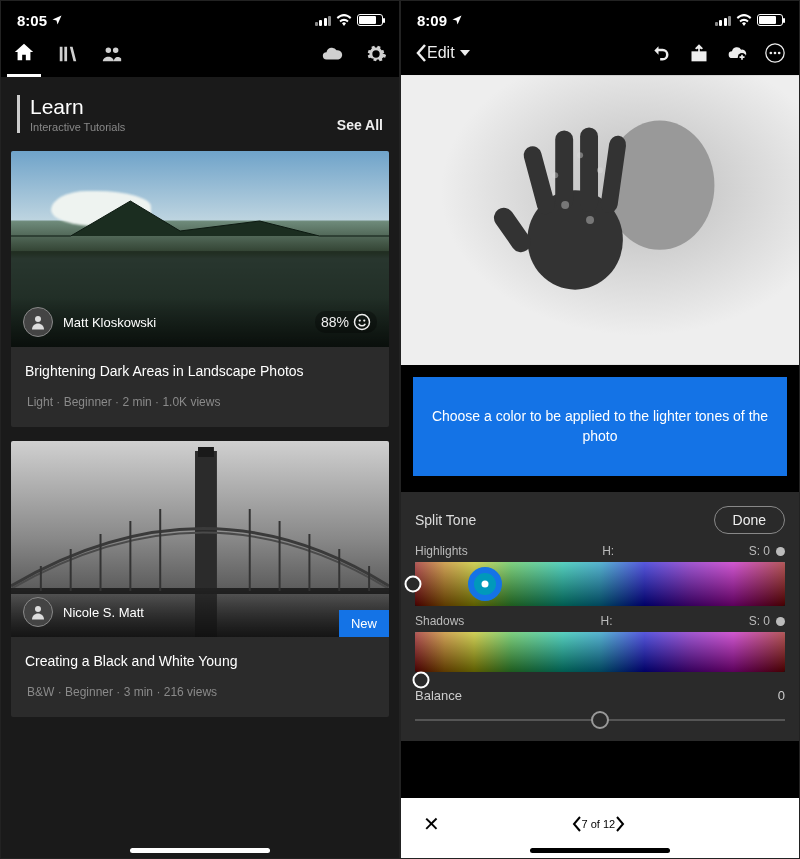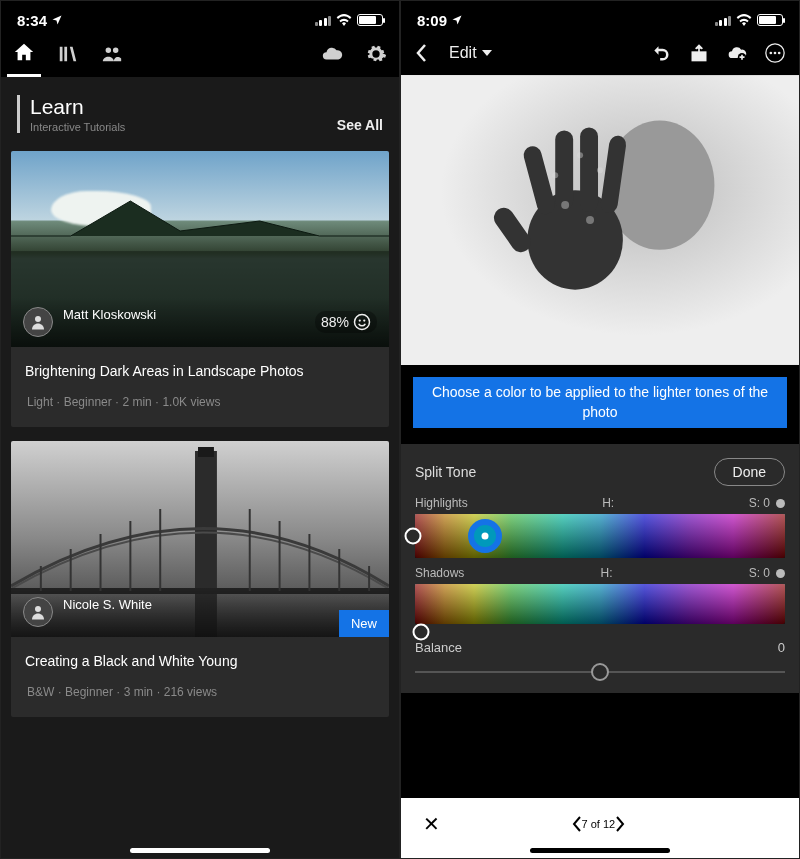--- a/index.html
+++ b/index.html
@@ -85,21 +85,21 @@
     background-size:cover;
     background-position:center;
     position:relative;
   }
   .card-meta-over {
     position:absolute; left:0; right:0; bottom:0;
     padding:10px 12px;
     display:flex; justify-content:space-between; align-items:center;
     background: linear-gradient(transparent, rgba(0,0,0,0.6));
   }
-  .author { display:flex; align-items:flex-start; gap:10px; font-size:13px; }
+  .author { display:flex; align-items:center; gap:10px; font-size:13px; }
   .avatar {
     width:30px; height:30px; border-radius:50%; background:#444;
     display:flex; align-items:center; justify-content:center;
     border:1px solid #888;
   }
   .avatar svg { width:18px; height:18px; fill:#ddd;}
   .rating {
     display:flex; align-items:center; gap:4px; font-size:14px; color:#eee;
     background:rgba(0,0,0,0.3); padding:2px 6px; border-radius:10px;
   }
@@ -131,37 +131,37 @@
     background: linear-gradient(#d0d0d0 0%, #888 50%, #333 100%);
     position:relative;
   }
   .bridge-bg svg.bridge-svg{position:absolute;inset:0;width:100%;height:100%;}
 
   
   .edit-topbar {
     display:flex; justify-content:space-between; align-items:center;
     padding: 8px 14px 12px;
   }
-  .edit-left{display:flex;align-items:center;gap:22px;}
+  .edit-left{display:flex;align-items:center;gap:0;}
   .edit-left .back{width:12px;height:20px;}
   .edit-title{display:flex;align-items:center;gap:5px;font-size:16px;color:#eee;}
   .edit-right{display:flex;align-items:center;gap:18px;}
   .edit-right svg{width:20px;height:20px;fill:#eee;}
 
   .photo-area{
     height:290px; position:relative;
     background: radial-gradient(circle at 60% 40%, #999 0%, #bbb 30%, #dcdcdc 60%, #f0f0f0 100%);
     overflow:hidden;
   }
   .photo-area svg.hand{position:absolute;inset:0;width:100%;height:100%;}
 
   .hint-banner{
     margin: 12px 12px 0;
     background:#1473e6;
-    padding: 6px 18px;
+    padding: 30px 18px;
     text-align:center;
     font-size:14px;
     line-height:1.4;
   }
 
   .panel{
     background:#2a2a2a;
     padding:14px 14px 8px;
     margin-top:16px;
   }
@@ -237,21 +237,21 @@
   .step-center{display:flex;align-items:center;gap:0;font-size:11px;}
   .chev{width:10px;height:16px;}
 
 </style>
 </head>
 <body>
 
 <div class="screen">
   <div class="status-bar">
     <div class="status-left">
-      <span>8:34</span>
+      <span>8:05</span>
       <svg class="loc-arrow" viewBox="0 0 24 24" fill="#fff">
           <path d="M3 11l18-8-8 18-2-8z"></path>
         </svg>
     </div>
     <div class="status-right">
       <div class="signal-bars">
         <span class="b1"></span>
           <span class="b2 on"></span>
           <span class="b3 on"></span>
           <span class="b4"></span>
@@ -354,21 +354,21 @@
           </g>
         </svg>
         <div class="card-meta-over">
           <div class="author">
             <div class="avatar">
               <svg viewBox="0 0 24 24">
                   <circle cx="12" cy="8" r="4"></circle>
                   <path d="M4 22c0-5 4-8 8-8s8 3 8 8z"></path>
                 </svg>
             </div>
-            <span>Nicole S. White</span>
+            <span>Nicole S. Matt</span>
           </div>
           <div class="new-badge">New</div>
         </div>
       </div>
       <div class="card-title">Creating a Black and White Young</div>
       <div class="card-tags">B&amp;W  ·  Beginner  ·  3 min  ·  216 views</div>
     </div>
   </div>
   <div class="home-indicator"></div>
 </div>

